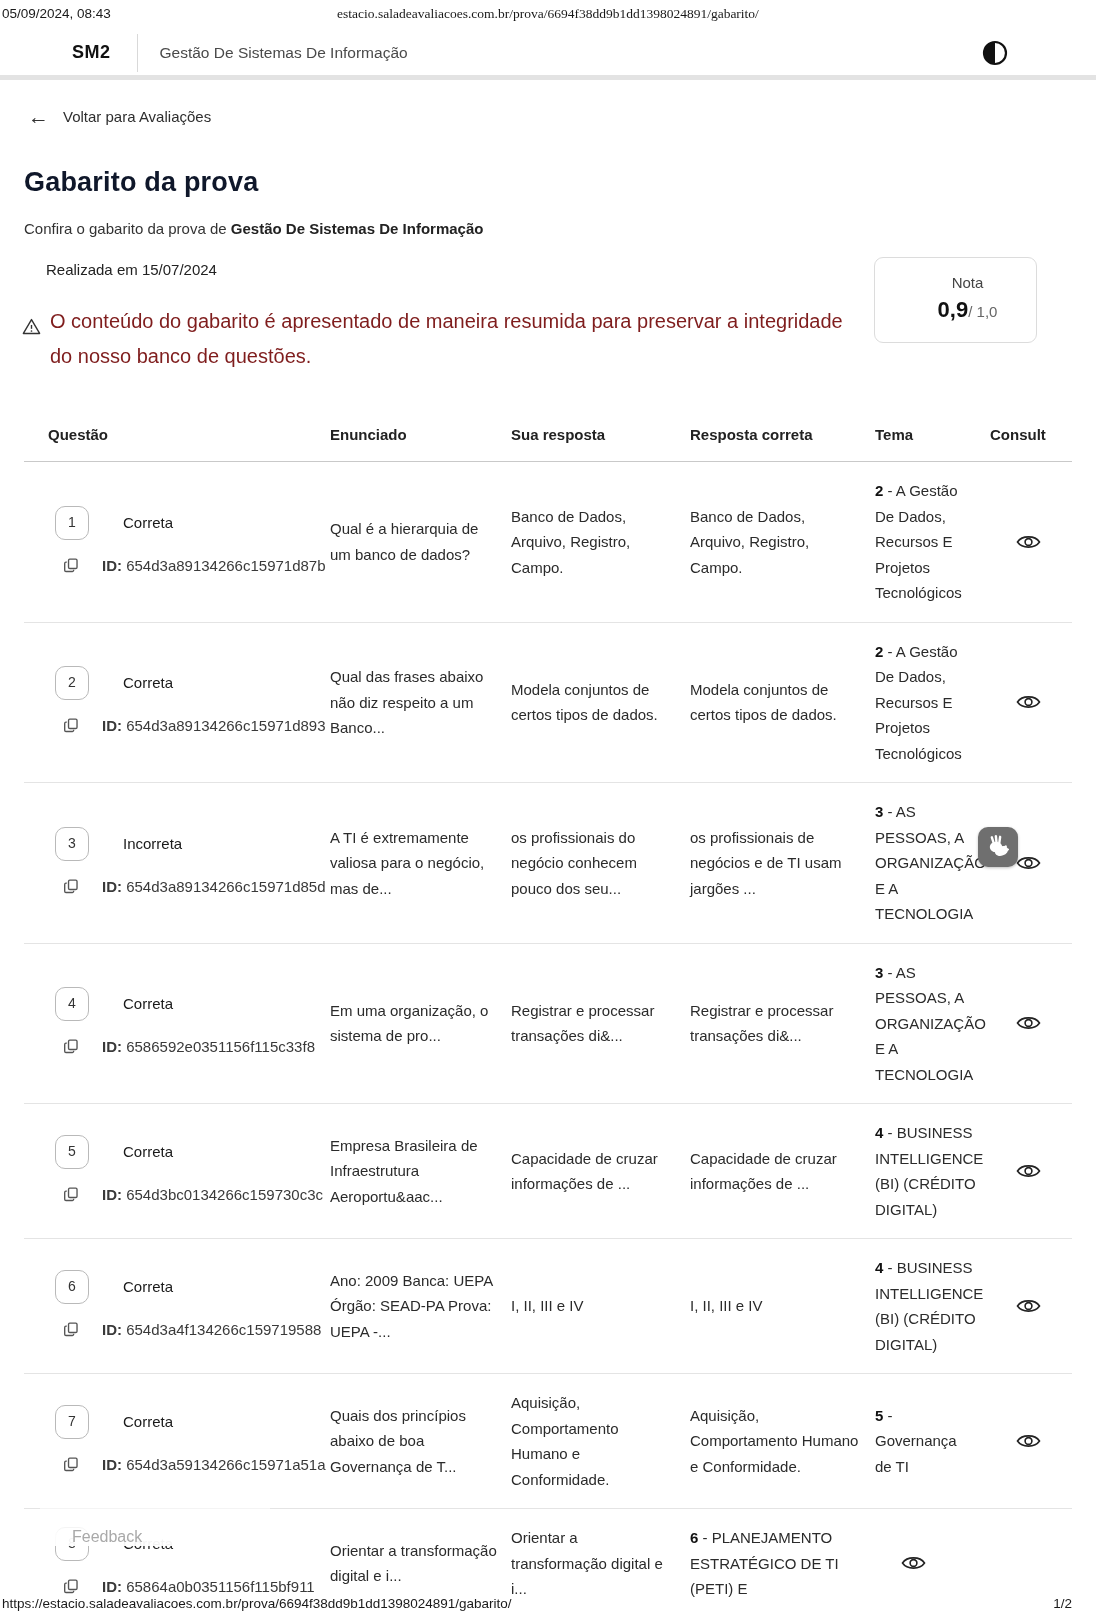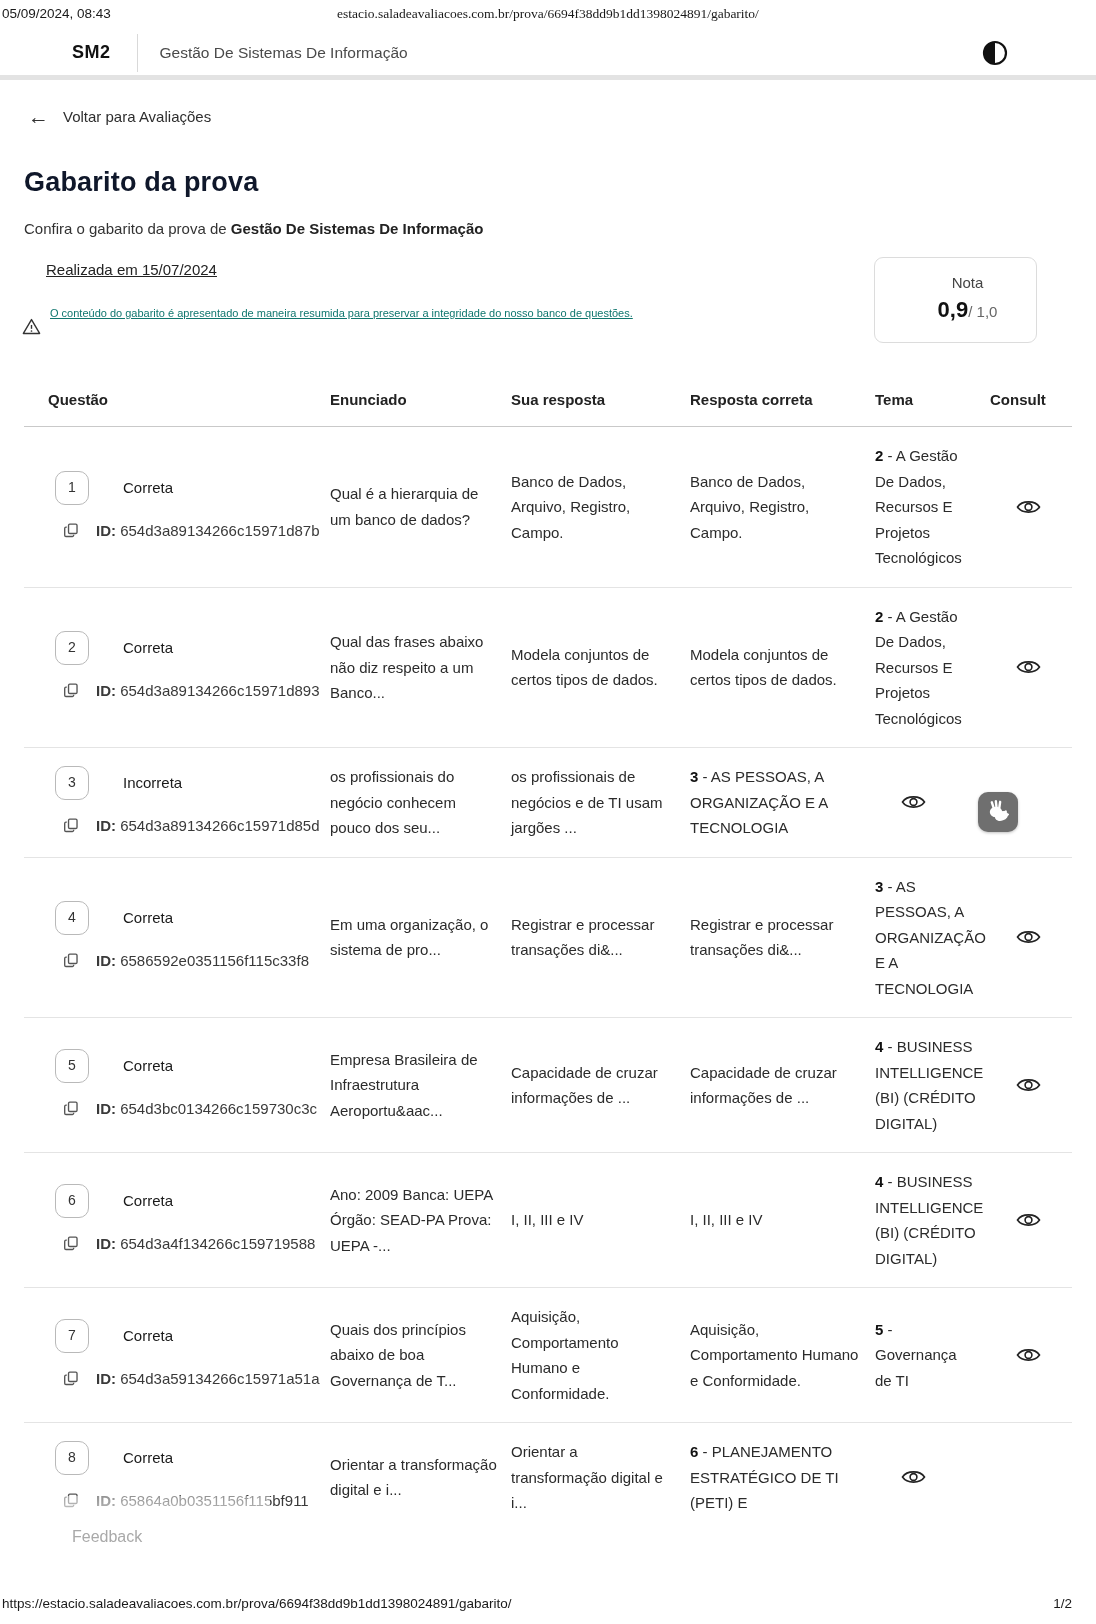--- a/index.html
+++ b/index.html
@@ -24,39 +24,39 @@
   
   .back-row { display:flex; align-items:center; gap:14px; margin:26px 0 0 28px; font-size:15px; color:#2e2e2e; cursor:pointer; width:max-content; }
   .back-arrow { font-size:21px; line-height:1; color:#333; }
 
   
   .page-title { margin:40px 0 0 24px; font-size:27px; font-weight:bold; color:#0f172a; letter-spacing:.2px; }
   .intro { margin:22px 0 0 24px; font-size:15px; color:#333; }
   .intro b { color:#222; }
 
   .info-block { position:relative; margin:24px 0 0 22px; }
-  .date-line { margin-left:24px; font-size:15px; color:#222;text-decoration:underline; }
+  .date-line { margin-left:24px; font-size:15px; color:#222; }
   .warning-row { display:flex; align-items:flex-start; gap:9px; margin-top:26px; }
   .warning-icon { flex:0 0 auto; margin-top:14px; }
-  .warning-text { font-size:11px; color:#0f766e; max-width:810px; line-height:1.75;text-decoration:underline; }
+  .warning-text { font-size:20px; color:#7f1d1d; max-width:810px; line-height:1.75; }
   .nota-card { position:absolute; top:-4px; right:59px; width:163px; height:86px; border:1px solid #dcdcdc; border-radius:9px; text-align:center; padding-top:16px; background:#fff;padding-left:24px; }
   .nota-label { font-size:15px; color:#444; }
   .nota-score { margin-top:6px; font-size:15px; color:#666; }
   .nota-score b { font-size:22px; color:#111; }
 
   
   .table { margin:52px 24px 0 24px; }
   .t-head { display:grid; grid-template-columns:282px 181px 179px 185px 115px 1fr; padding:0 0 18px 24px; font-size:15px; font-weight:bold; color:#222; border-bottom:1px solid #c9c9c9; }
   .t-row { display:grid; grid-template-columns:282px 181px 179px 185px 115px 1fr; align-items:center; padding:16px 0 16px 24px; border-top:1px solid #e4e4e4; position:relative; font-size:15px; line-height:1.7; color:#2b2b2b; }
   .t-row:first-child { border-top:none; }
   .cell { padding-right:14px; }
   .q-top { display:flex; align-items:center; }
   .q-num { margin-left:7px; width:34px; height:34px; border:1.6px solid #b9b9b9; border-radius:10px; display:flex; align-items:center; justify-content:center; font-size:14px; color:#333; background:#fff; }
   .q-status { margin-left:34px; color:#1a1a1a; }
-  .q-id { display:flex; align-items:center; gap:16px; margin-left:15px; margin-top:13px; font-size:15px; color:#3a3a3a; white-space:nowrap; }
+  .q-id { display:flex; align-items:center; gap:22px; margin-left:15px; margin-top:13px; font-size:15px; color:#3a3a3a; white-space:nowrap; }
   .copy-btn { border:none; background:none; padding:0; cursor:pointer; display:flex; }
   .tema b { color:#111; }
   .consult-cell { display:flex; }
   .eye-btn { border:none; background:none; padding:0; margin-left:26px; cursor:pointer; display:flex; }
 
   .vlibras { display:none; position:absolute; right:54px; top:44px; width:40px; height:40px; background:#6f6f6f; border-radius:10px; align-items:center; justify-content:center; cursor:pointer; box-shadow:0 1px 3px rgba(0,0,0,.25); z-index:3; }
   .vlibras.show { display:flex; }
 
   .feedback-fade { position:absolute; left:40px; top:1496px; width:230px; height:50px; background:linear-gradient(to bottom, rgba(255,255,255,.45), rgba(255,255,255,.95) 80%); z-index:4; }
   .feedback-label { position:absolute; left:32px; bottom:0; font-size:16px; color:#a9a9a9; cursor:pointer; }
@@ -190,20 +190,21 @@
         <div class="q-id">
           <button class="copy-btn" aria-label="copy id">
             <svg width="17" height="17" viewBox="0 0 20 20">
               <rect x="6.5" y="2.5" width="10" height="11" rx="1.5" fill="none" stroke="#555" stroke-width="1.6"></rect>
               <path d="M4.5 6 H3.5 A1.5 1.5 0 0 0 2 7.5 V15.5 A1.5 1.5 0 0 0 3.5 17 H11 A1.5 1.5 0 0 0 12.5 15.5 V15" fill="none" stroke="#555" stroke-width="1.6"></path>
             </svg>
           </button>
           <span><b>ID:</b> <span>654d3a89134266c15971d85d</span></span>
         </div>
       </div>
+      <div class="cell">A TI é extremamente valiosa para o negócio, mas de...</div>
       <div class="cell">os profissionais do negócio conhecem pouco dos seu...</div>
       <div class="cell">os profissionais de negócios e de TI usam jargões ...</div>
       <div class="cell tema"><b>3</b> <span>- AS PESSOAS, A ORGANIZAÇÃO E A TECNOLOGIA</span></div>
       <div class="consult-cell">
         <button class="eye-btn" aria-label="consultar">
           <svg width="25" height="18" viewBox="0 0 25 18">
             <path d="M1.5 9 C6 2.2 19 2.2 23.5 9 C19 15.8 6 15.8 1.5 9 Z" fill="none" stroke="#222" stroke-width="1.6"></path>
             <circle cx="12.5" cy="9" r="3.4" fill="none" stroke="#222" stroke-width="1.6"></circle>
           </svg>
         </button>

